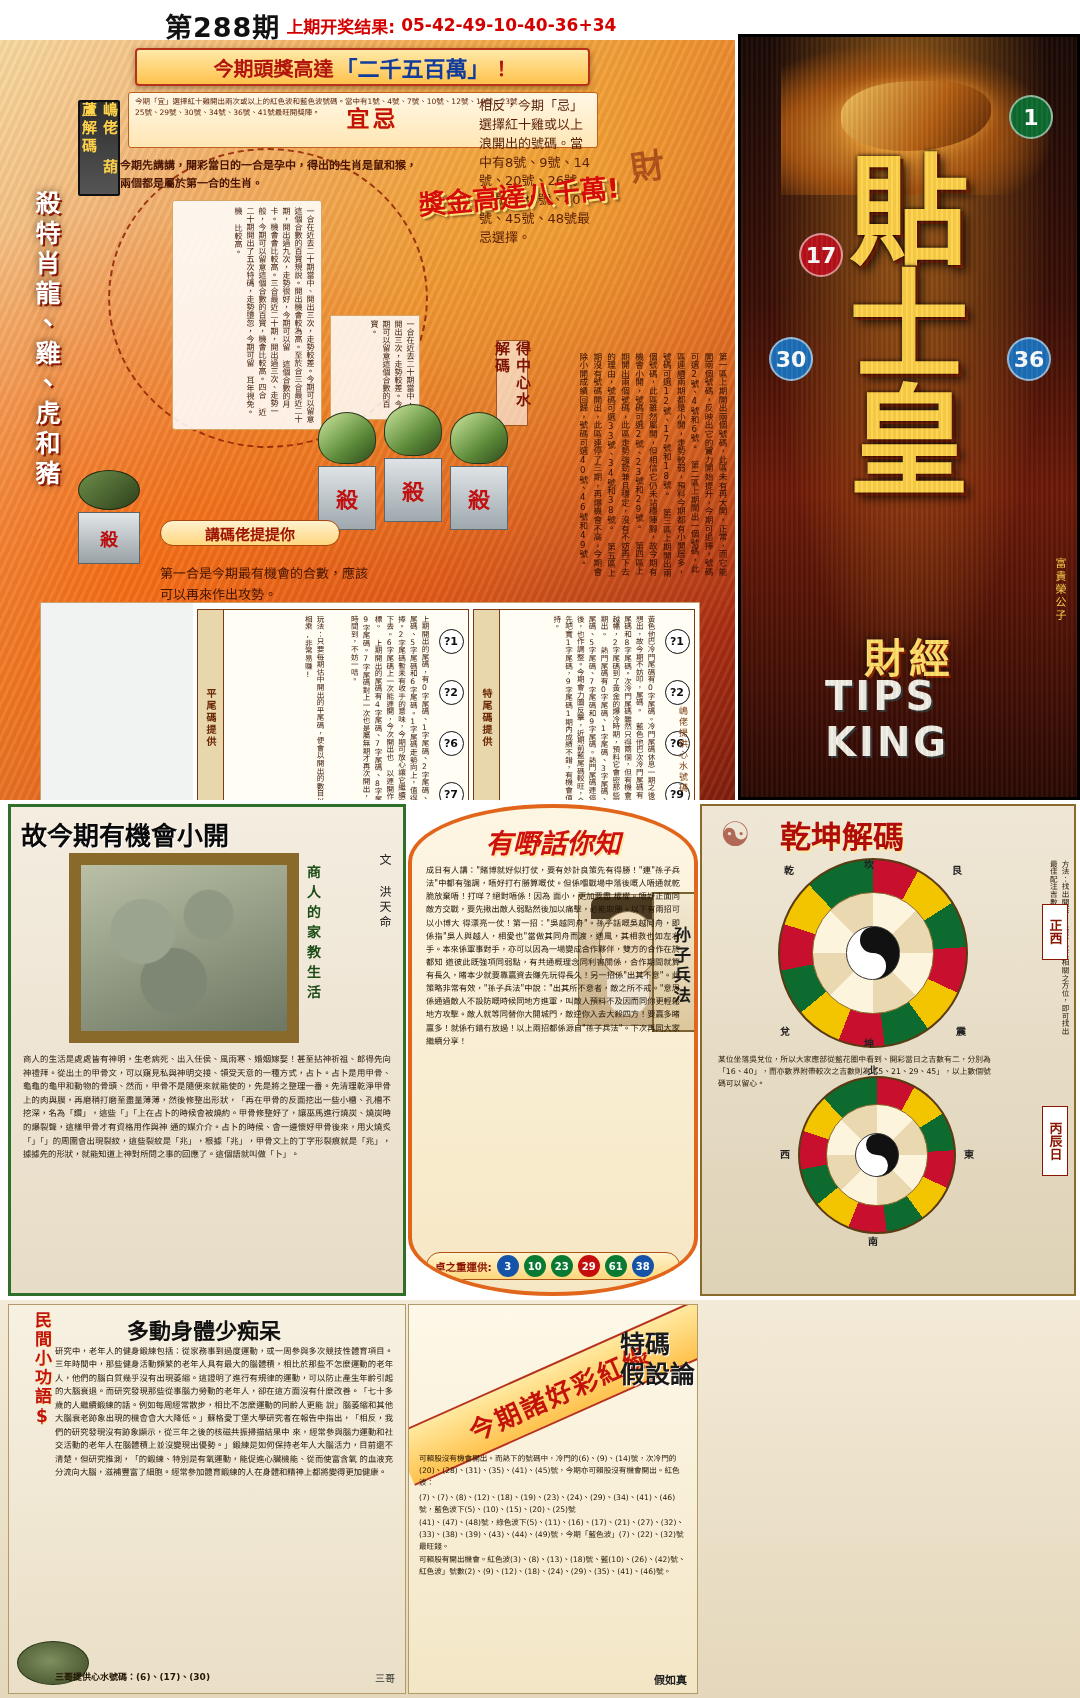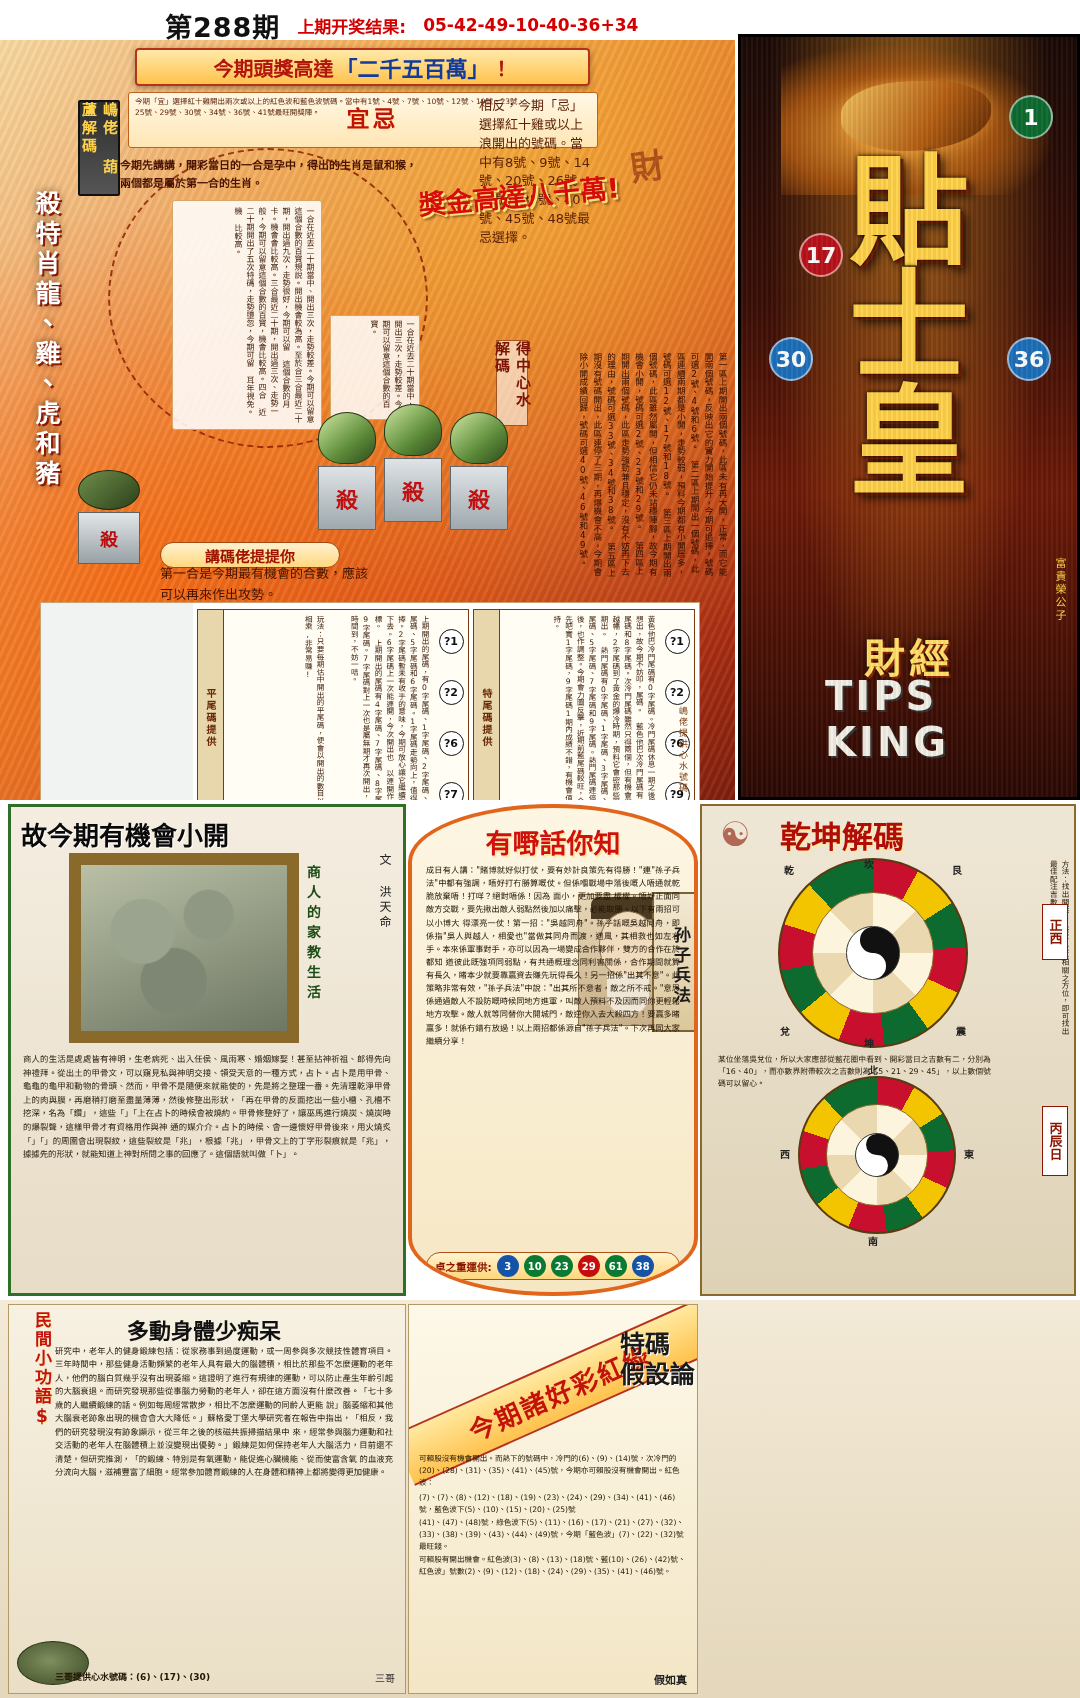--- a/index.html
+++ b/index.html
@@ -9,21 +9,21 @@
     font-family:"DejaVu Sans", sans-serif;
     background:#ffffff;
     position:relative;
     overflow:hidden;
   }
   .page { position:absolute; inset:0; }
 
   
   .hdr {
     position:absolute; left:0; top:0; width:735px; height:50px;
-    display:flex; align-items:center; gap:17px; padding-left:165px;
+    display:flex; align-items:center; gap:6px; padding-left:165px;
     background:#fff;
   }
   .issue { font-size:27px; font-weight:bold; color:#111; letter-spacing:1px;
            font-family:"DejaVu Sans", sans-serif; }
   .lastres { font-size:17px; color:#d40000; font-weight:bold; }
 
   
   .leftpanel {
     position:absolute; left:0; top:40px; width:735px; height:760px;
     background:
@@ -131,21 +131,21 @@
     border:1px solid #5e676c;
     display:flex; align-items:center; justify-content:center;
   }
   .statue .base b{ font-size:22px; color:#c20f0f; font-weight:bold; }
   .s1{ left:0; } .s2{ left:66px; bottom:8px;} .s3{ left:132px; }
 
   .gtip{
     position:absolute; left:160px; top:480px; width:180px; height:26px;
     background:linear-gradient(#fff2cf,#ffd77f); border:1px solid #a8480f; border-radius:13px;
     display:flex; align-items:center; justify-content:center;
-    font-size:15px; font-weight:bold; color:#9e1200;margin-top:22px;
+    font-size:15px; font-weight:bold; color:#9e1200;
   }
   .gtipbox{
     position:absolute; left:160px; top:524px; width:210px;
     font-size:13px; line-height:1.6; color:#431401; font-weight:normal;
   }
 
   
   .dashoval{
     position:absolute; left:108px; top:108px; width:320px; height:300px;
     border:2px dashed #8d2205; border-radius:50%; opacity:.85;
@@ -299,20 +299,21 @@
   .p-mid{
     position:absolute; left:408px; top:4px; width:290px; height:492px;
     background:linear-gradient(#fdf6e3,#f6e7c4);
     border:4px solid #e1651a; border-radius:150px/60px;
     overflow:hidden;
   }
   .p-mid-title{
     position:absolute; left:0; right:0; top:14px; text-align:center;
     font-size:27px; font-weight:bold; color:#cf1010;
     text-shadow:1.5px 1.5px 0 #ffe9a0;
+    font-style:italic;
   }
   .p-mid-body{
     position:absolute; left:14px; right:14px; top:56px;
     font-size:8.2px; line-height:1.6; color:#201204; text-align:justify;
   }
   .sage{
     position:absolute; right:12px; top:86px; width:104px; height:132px;
     background:linear-gradient(#e7d7b8,#c8b08a); border:1px solid #8a754e;
   }
   .sage .face{

